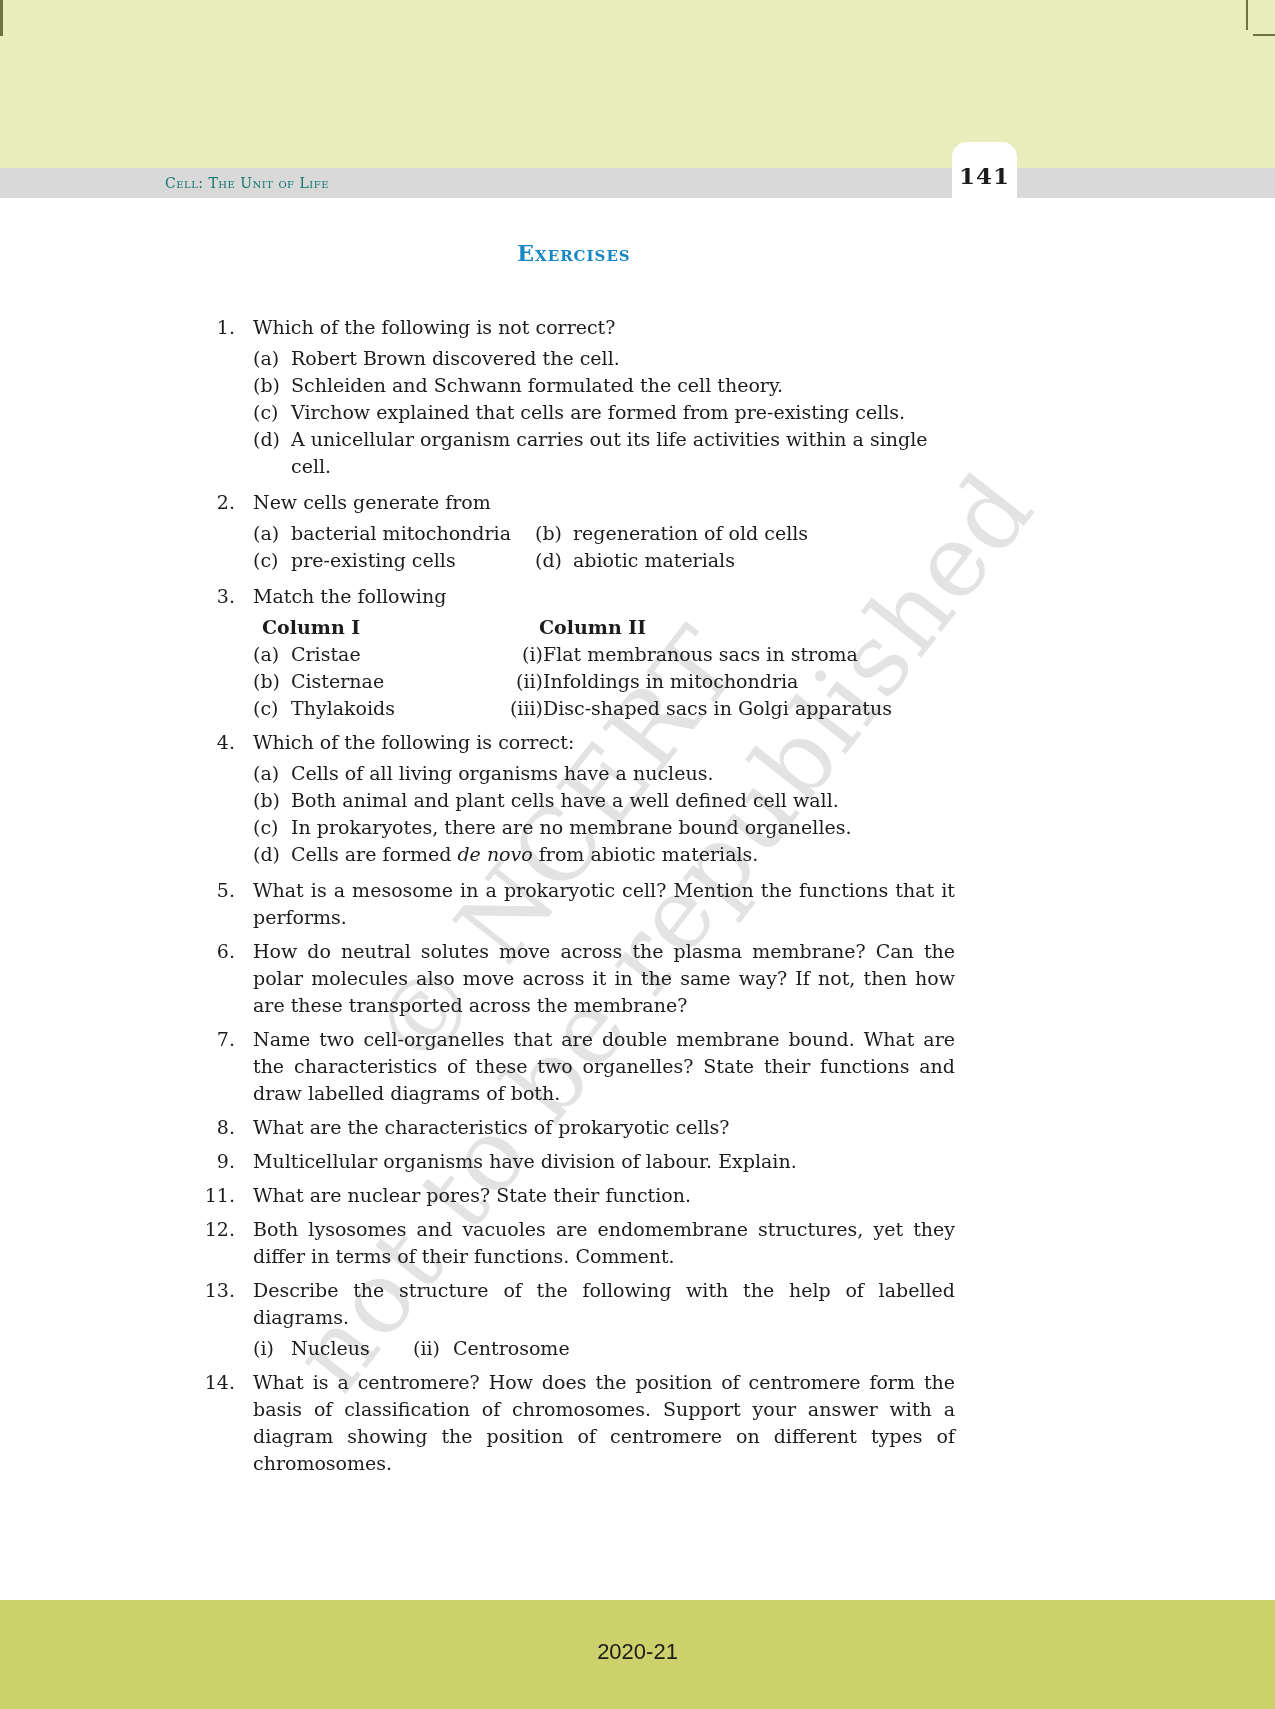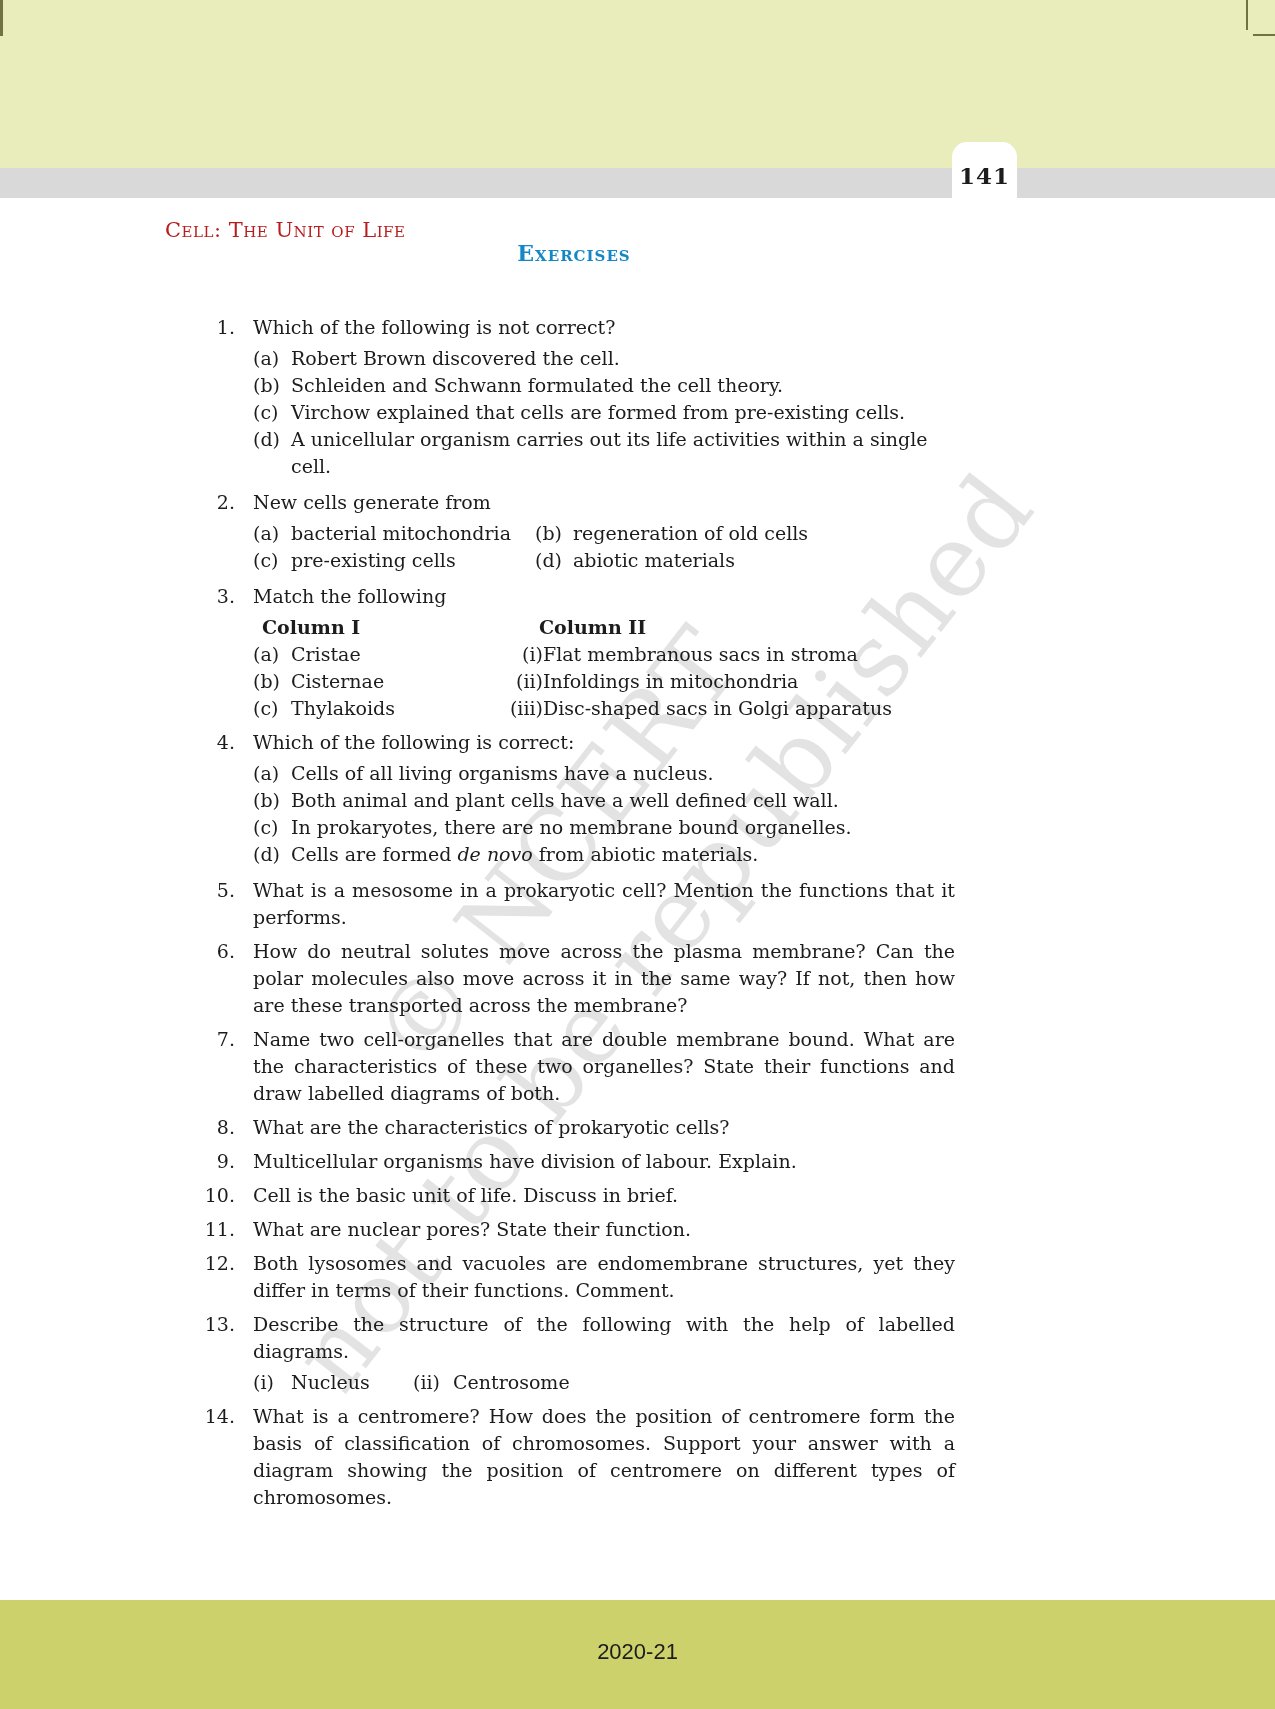--- a/index.html
+++ b/index.html
@@ -11,22 +11,22 @@
     color:#1c1c1c;
     overflow:hidden;
   }
   
   .band-top { position:absolute; left:0; top:0; width:100%; height:168px; background:#e9edbc; }
   
   .header-bar { position:absolute; left:0; top:168px; width:100%; height:30px; background:#d9d9d9; }
   .chapter-title {
     position:absolute; left:165px; top:169px;
     font-variant-caps:small-caps;
-    font-size:21px; letter-spacing:0.5px;
-    color:#b91c1c; line-height:28px;margin-top:47px;
+    font-size:14px; letter-spacing:0.5px;
+    color:#0f766e; line-height:28px;
   }
   .pagenum-box {
     position:absolute; left:952px; top:142px; width:65px; height:57px;
     background:#ffffff; border-radius:15px 15px 0 0;
     display:flex; align-items:center; justify-content:center;
     z-index:3;
   }
   .pagenum { font-weight:bold; font-size:23px; letter-spacing:1px; padding-top:10px; }
   
   .mark { position:absolute; background:#70733f; }
@@ -248,26 +248,20 @@
       </div>
     </div>
 
     <div class="question">
       <div class="qnum">9.</div>
       <div class="qbody">
         <div class="qtext">Multicellular organisms have division of labour. Explain.</div>
       </div>
     </div>
 
-    <div class="question">
-      <div class="qnum">10.</div>
-      <div class="qbody">
-        <div class="qtext">Cell is the basic unit of life. Discuss in brief.</div>
-      </div>
-    </div>
 
     <div class="question">
       <div class="qnum">11.</div>
       <div class="qbody">
         <div class="qtext">What are nuclear pores? State their function.</div>
       </div>
     </div>
 
     <div class="question">
       <div class="qnum">12.</div>

